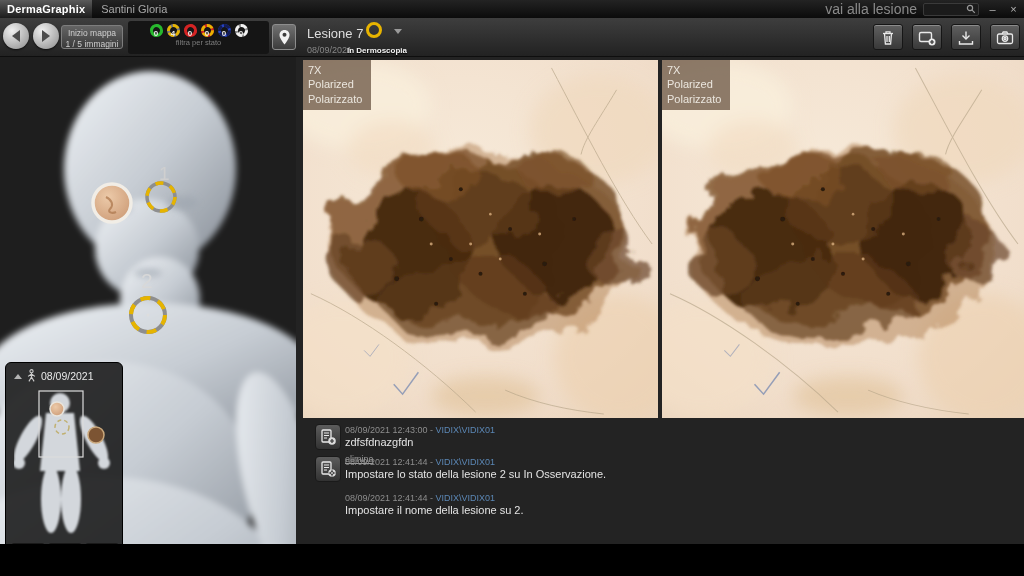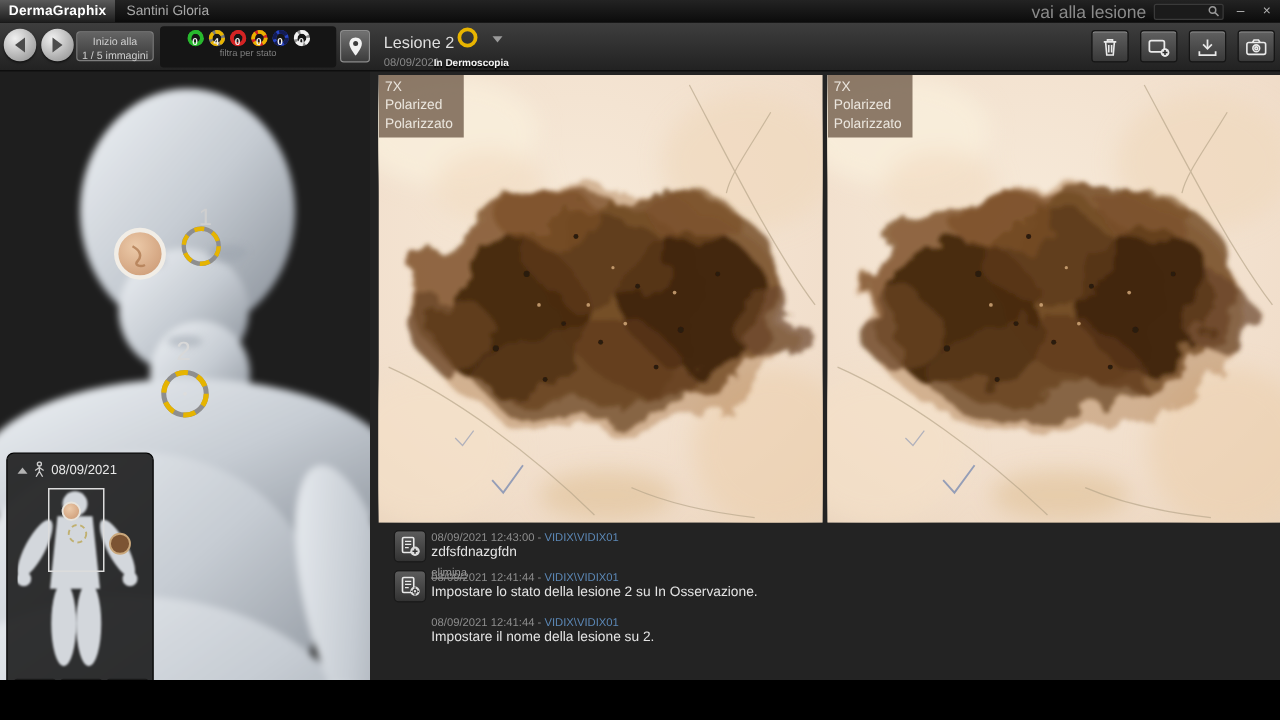--- a/index.html
+++ b/index.html
@@ -115,21 +115,21 @@
 
   <div class="toolbar">
     <div class="navbtn navprev">
         <span class="tri l"></span>
       </div>
     <div class="navbtn navnext">
         <span class="tri r"></span>
       </div>
 
     <div class="mapbtn">
-      <div>Inizio alla</div>
+      <div>Inizio mappa</div>
       <div>1 / 5 immagini</div>
     </div>
 
     <div class="filtergroup">
       <div class="frings">
         <div class="fring" style="border-color: rgb(40, 184, 46);">
             <span class="ring-dash" style="border-color: rgb(40, 184, 46);"></span>
             <span class="fcount">0</span>
           </div>
         <div class="fring" style="border-color: rgb(122, 122, 122);">
@@ -156,21 +156,21 @@
       <div class="fcaption">filtra per stato</div>
     </div>
 
     <div class="pinbtn">
       <svg width="13" height="17" viewBox="0 0 13 17">
         <path d="M6.5,1 C3.4,1 1.5,3.3 1.5,6 C1.5,9.5 6.5,15.5 6.5,15.5 C6.5,15.5 11.5,9.5 11.5,6 C11.5,3.3 9.6,1 6.5,1 Z" fill="#f2f2f2"></path>
         <circle cx="6.5" cy="5.8" r="2" fill="#3c3c3c"></circle>
       </svg>
     </div>
 
-    <div class="lesiontitle">Lesione 2</div>
+    <div class="lesiontitle">Lesione 7</div>
     <div class="lesiondate">08/09/2021</div>
     <div class="statusring"></div>
     <div class="statuscaret"></div>
     <div class="statuslabel">In Dermoscopia</div>
 
     <div class="actions">
       <div class="actbtn">
         <svg width="20" height="17" viewBox="0 0 20 17">
           <g fill="none" stroke="#eaeaea" stroke-width="1.3">
             <path d="M5,4.5 h10"></path>

